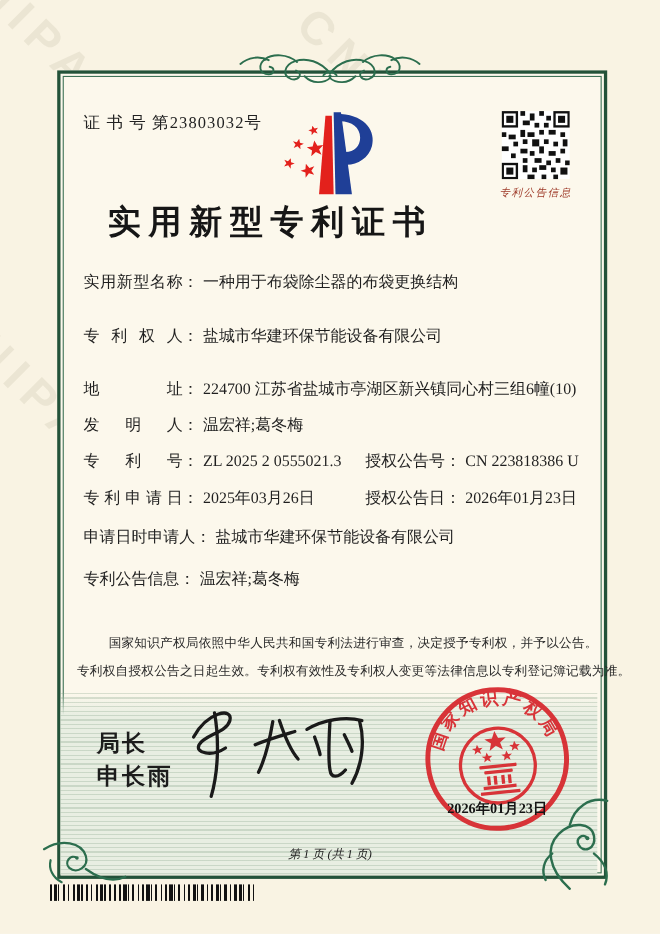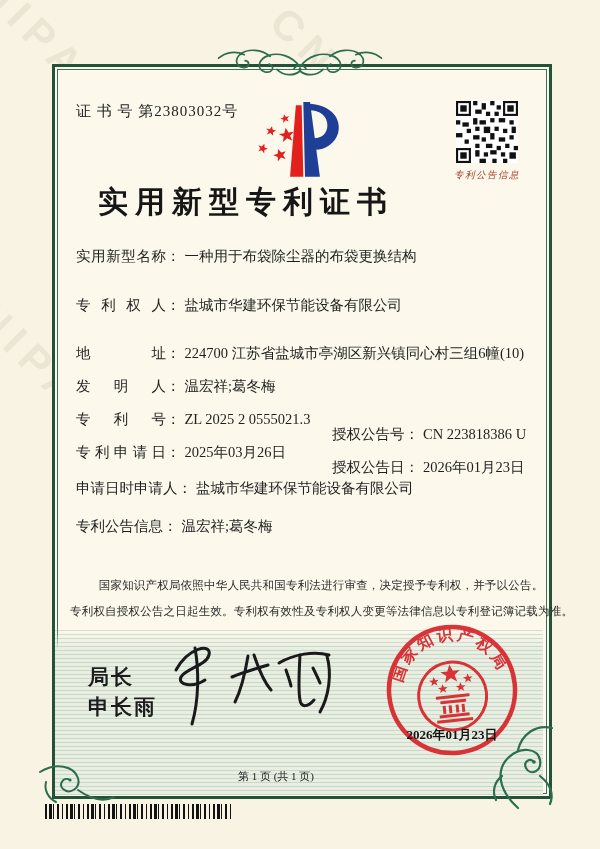--- a/index.html
+++ b/index.html
@@ -24,21 +24,21 @@
   .qr-caption{position:absolute;left:440px;top:169px;width:94px;text-align:center;
       font-size:9.5px;color:#9e3a28;letter-spacing:1.5px;font-style:italic;}
 
   .title{position:absolute;left:0;top:182px;width:492px;text-align:center;
       font-size:30px;font-weight:700;color:#161616;letter-spacing:7px;}
 
   .row{position:absolute;left:76px;width:470px;font-size:14.5px;color:#1f1f1f;white-space:nowrap;}
   .lbl{display:inline-block;width:90px;text-align:justify;text-align-last:justify;vertical-align:bottom;}
   .lbl-long{display:inline-block;vertical-align:bottom;}
   .colon{display:inline-block;margin-right:4px;}
-  .pair2{position:absolute;left:256px;top:0;white-space:nowrap;margin-top:15px;}
+  .pair2{position:absolute;left:256px;top:0;white-space:nowrap;}
   .lbl2{display:inline-block;}
   .r0{top:247px;}.r1{top:296px;}.r2{top:344px;}.r3{top:377px;}
   .r4{top:410px;}.r5{top:443px;}.r6{top:479px;}.r7{top:517px;}
 
   .notice{position:absolute;left:70px;top:572px;width:466px;font-size:11.5px;
       line-height:26px;color:#2a2a2a;letter-spacing:0.2px;}
   .notice .l1{text-indent:2.5em;white-space:nowrap;}
   .notice .l2{white-space:nowrap;text-align:right;}
 
   .band{position:absolute;left:55px;top:630px;width:488px;height:165px;
@@ -48,22 +48,22 @@
 
   .signer{position:absolute;left:88px;top:662px;font-family:"Liberation Sans","DejaVu Sans",sans-serif;
       font-weight:700;font-size:21px;color:#1c1c1c;letter-spacing:2px;line-height:30px;}
   .sig{position:absolute;left:148px;top:630px;width:195px;height:102px;}
 
   .seal{position:absolute;left:384px;top:622px;width:136px;height:136px;opacity:0.93;
       transform:rotate(-6deg);}
   .seal-date{position:absolute;left:380px;top:726px;width:144px;text-align:center;
       font-size:13px;font-weight:700;color:#141414;}
 
-  .footer{position:absolute;left:0;top:769px;width:552px;text-align:center;
-      font-size:11px;color:#222;}
+  .footer{position:absolute;left:0;top:769px;width:600px;text-align:center;
+      font-size:11px;color:#222;font-style:italic;}
 
   .barcode{position:absolute;left:45px;top:804px;width:188px;height:15px;
       background:repeating-linear-gradient(90deg,
         #121212 0 2px, rgba(0,0,0,0) 2px 4px,
         #121212 4px 7px, rgba(0,0,0,0) 7px 8px,
         #121212 8px 9px,  rgba(0,0,0,0) 9px 12px,
         #121212 12px 14px, rgba(0,0,0,0) 14px 17px,
         #121212 17px 18px, rgba(0,0,0,0) 18px 21px);}
 
   .orn{position:absolute;pointer-events:none;}

